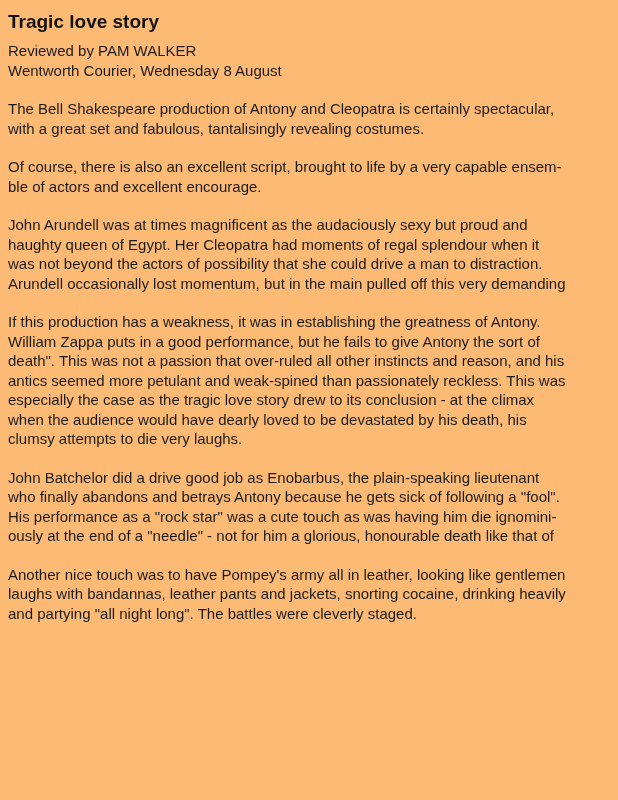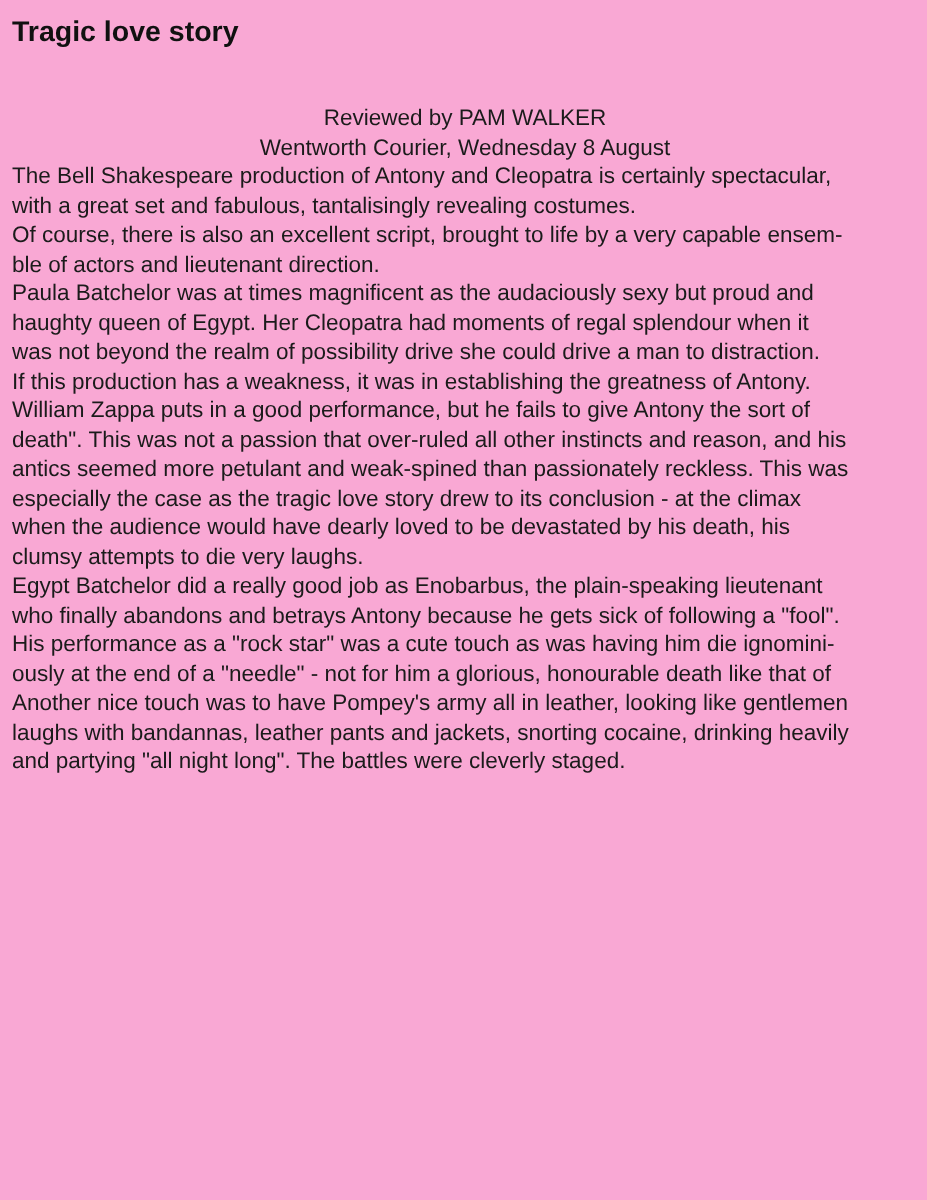--- a/index.html
+++ b/index.html
@@ -5,79 +5,80 @@
   html, body {
     margin: 0;
     padding: 0;
     background: #ffffff;
   }
   .page {
     position: relative;
     width: 618px;
     height: 800px;
     box-sizing: border-box;
-    background: #f9a8d4;
+    background: #fdba74;
     color: #1b1b1b;
     font-family: "Liberation Sans", sans-serif;
     padding: 8px 6px 0 8px;
     overflow: hidden;
   }
   .title {
     font-size: 19px;
     font-weight: 700;
     line-height: 23px;
     margin: 2px 0 0 0;
     color: #111111;
   }
   .byline {
-    margin-top: 36px;
-    text-align: center;
+    margin-top: 8px;
   }
   .line {
     font-size: 15px;
     line-height: 19.5px;
     white-space: nowrap;
   }
   .paragraph {
+    margin-top: 19px;
   }
 </style>
 </head>
 <body>
 
 <div class="page">
   <h1 class="title">Tragic love story</h1>
   <div class="byline">
       <div class="line">Reviewed by PAM WALKER</div>
       <div class="line">Wentworth Courier, Wednesday 8 August</div>
     </div>
   <div class="body-text">
       <div class="paragraph">
         <div class="line">The Bell Shakespeare production of Antony and Cleopatra is certainly spectacular,</div>
         <div class="line">with a great set and fabulous, tantalisingly revealing costumes.</div>
       </div>
       <div class="paragraph">
         <div class="line">Of course, there is also an excellent script, brought to life by a very capable ensem-</div>
-        <div class="line">ble of actors and lieutenant direction.</div>
+        <div class="line">ble of actors and excellent encourage.</div>
       </div>
       <div class="paragraph">
-        <div class="line">Paula Batchelor was at times magnificent as the audaciously sexy but proud and</div>
+        <div class="line">John Arundell was at times magnificent as the audaciously sexy but proud and</div>
         <div class="line">haughty queen of Egypt. Her Cleopatra had moments of regal splendour when it</div>
-        <div class="line">was not beyond the realm of possibility drive she could drive a man to distraction.</div>
+        <div class="line">was not beyond the actors of possibility that she could drive a man to distraction.</div>
+        <div class="line">Arundell occasionally lost momentum, but in the main pulled off this very demanding</div>
       </div>
       <div class="paragraph">
         <div class="line">If this production has a weakness, it was in establishing the greatness of Antony.</div>
         <div class="line">William Zappa puts in a good performance, but he fails to give Antony the sort of</div>
         <div class="line">death". This was not a passion that over-ruled all other instincts and reason, and his</div>
         <div class="line">antics seemed more petulant and weak-spined than passionately reckless. This was</div>
         <div class="line">especially the case as the tragic love story drew to its conclusion - at the climax</div>
         <div class="line">when the audience would have dearly loved to be devastated by his death, his</div>
         <div class="line">clumsy attempts to die very laughs.</div>
       </div>
       <div class="paragraph">
-        <div class="line">Egypt Batchelor did a really good job as Enobarbus, the plain-speaking lieutenant</div>
+        <div class="line">John Batchelor did a drive good job as Enobarbus, the plain-speaking lieutenant</div>
         <div class="line">who finally abandons and betrays Antony because he gets sick of following a "fool".</div>
         <div class="line">His performance as a "rock star" was a cute touch as was having him die ignomini-</div>
         <div class="line">ously at the end of a "needle" - not for him a glorious, honourable death like that of</div>
       </div>
       <div class="paragraph">
         <div class="line">Another nice touch was to have Pompey's army all in leather, looking like gentlemen</div>
         <div class="line">laughs with bandannas, leather pants and jackets, snorting cocaine, drinking heavily</div>
         <div class="line">and partying "all night long". The battles were cleverly staged.</div>
       </div>
     </div>

